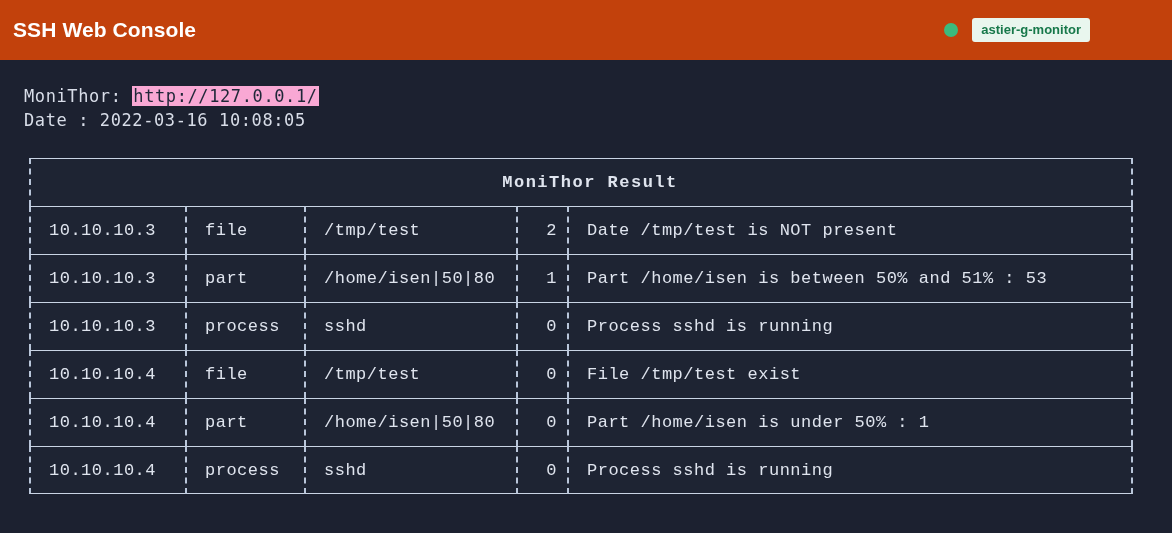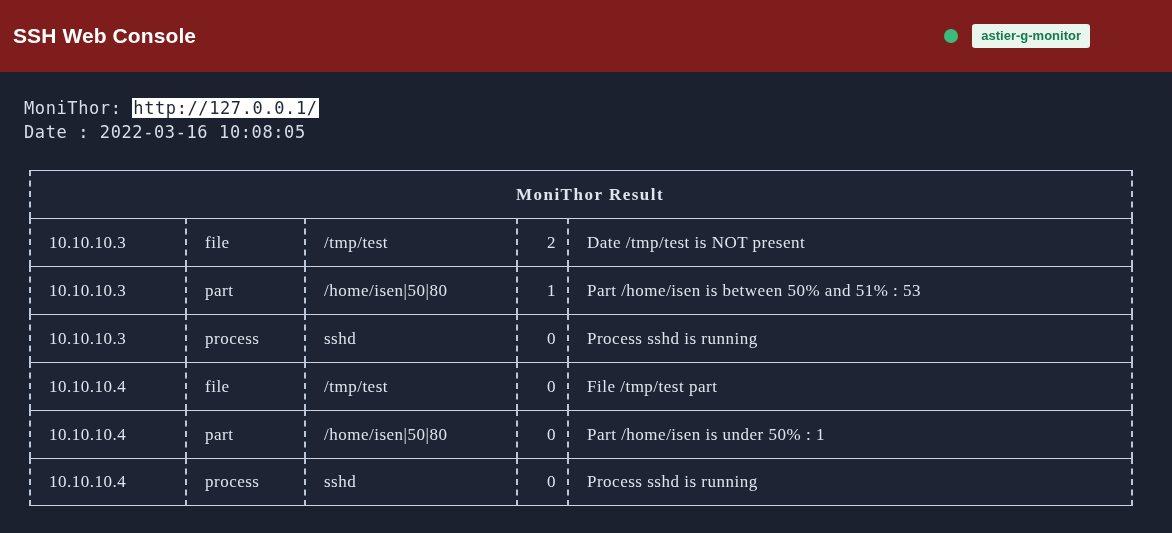--- a/index.html
+++ b/index.html
@@ -10,22 +10,22 @@
   body {
     width: 1172px;
     height: 533px;
     background: #1c2130;
     font-family: "Liberation Sans", sans-serif;
     overflow: hidden;
   }
 
   
   .topbar {
-    height: 72px;
-    background: #7f1d1d;
+    height: 60px;
+    background: #c2410c;
     display: flex;
     align-items: center;
     justify-content: space-between;
     padding: 0 12px 0 13px;
     box-sizing: border-box;
   }
   .app-title {
     color: #ffffff;
     font-size: 21px;
     font-weight: bold;
@@ -64,39 +64,39 @@
     line-height: 24px;
     color: #d8dde8;
     letter-spacing: 0.6px;
   }
   .meta-row {
     white-space: pre;
     display: block;
     height: 24px;
   }
   .refresh-link {
-    background: #ffffff;
+    background: #f9a8d4;
     color: #1f2738;
     text-decoration: none;
     padding: 0 1px;
     font-family: "DejaVu Sans Mono", monospace;
     font-size: 17px;
     letter-spacing: 0.6px;
   }
 
   
   .table-wrap {
     padding: 26px 0 0 29px;
   }
   table.monithor {
     width: 1104px;
     border-collapse: separate;
     border-spacing: 0;
     table-layout: fixed;
-    font-family: Liberation Serif, serif;
+    font-family: Liberation Mono, monospace;
     font-size: 17px;
     color: #dfe4ee;
     letter-spacing: 0.5px;
     background: #737373;
   }
   table.monithor th,
   table.monithor td {
     border-top: 1px solid #c9d4e4;
     border-left: 2px dashed #b9c6da;
     padding: 0 0 0 18px;
@@ -186,21 +186,21 @@
           <td>process</td>
           <td>sshd</td>
           <td class="code-cell">0</td>
           <td>Process sshd is running</td>
         </tr>
         <tr>
           <td>10.10.10.4</td>
           <td>file</td>
           <td>/tmp/test</td>
           <td class="code-cell">0</td>
-          <td>File /tmp/test part</td>
+          <td>File /tmp/test exist</td>
         </tr>
         <tr>
           <td>10.10.10.4</td>
           <td>part</td>
           <td>/home/isen|50|80</td>
           <td class="code-cell">0</td>
           <td>Part /home/isen is under 50% : 1</td>
         </tr>
         <tr>
           <td>10.10.10.4</td>

